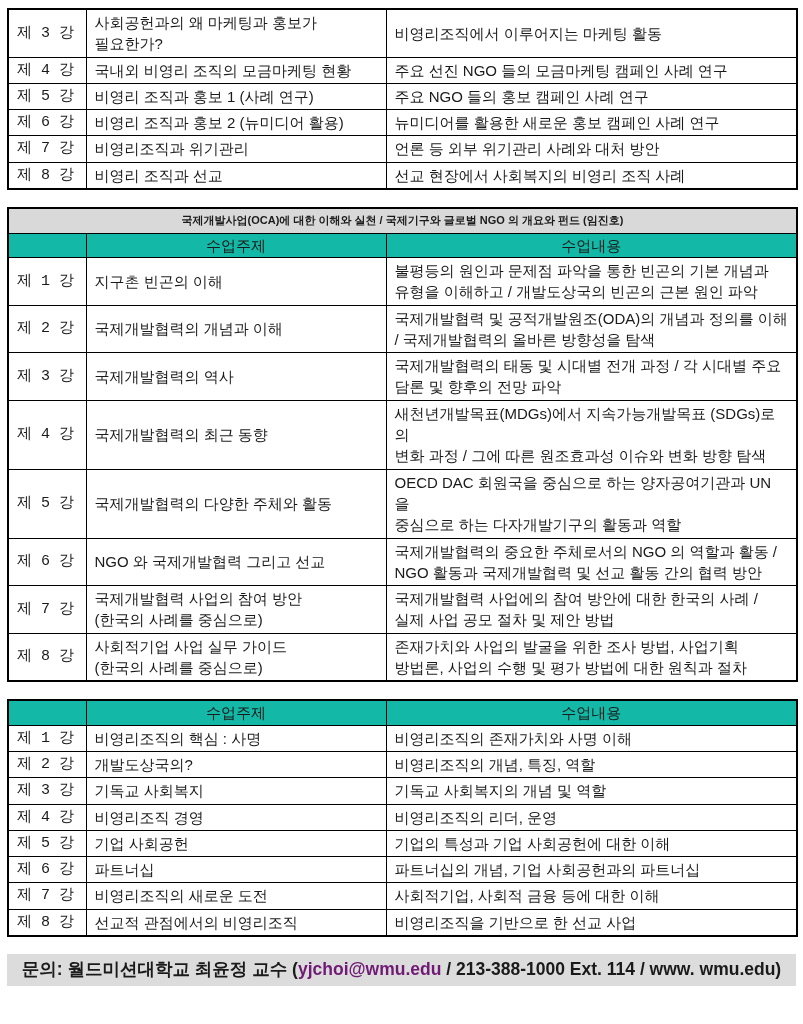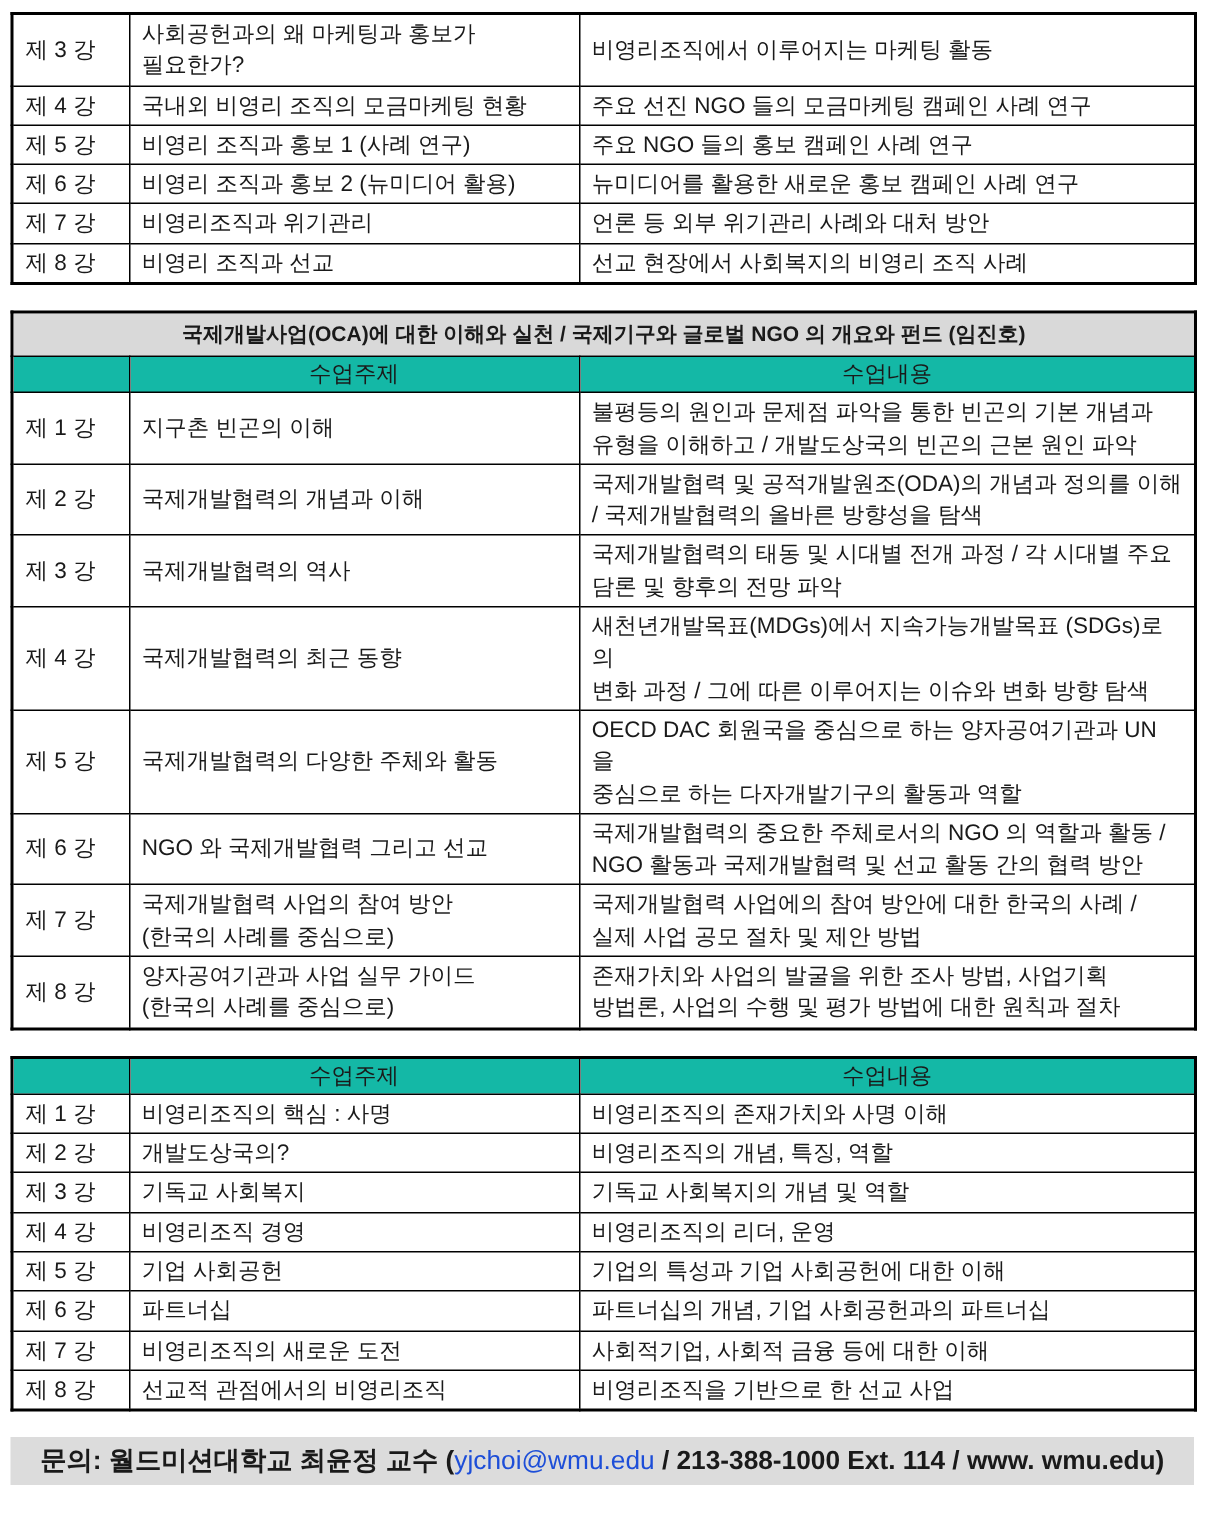--- a/index.html
+++ b/index.html
@@ -31,50 +31,51 @@
     padding: 2px 8px;
     vertical-align: middle;
     text-align: left;
     font-weight: 400;
     overflow: hidden;
   }
   tr.title-row th {
     background: #d9d9d9;
     text-align: center;
     font-weight: 700;
-    font-size: 14px;
+    font-size: 11px;
     padding: 4px 8px;
   }
   tr.header-row th {
     text-align: center;
     font-weight: 400;
     padding: 1px 8px;
     background: #14b8a6;
   }
   td.c-num {
     text-align: center;
     padding: 2px 3px;
+    font-family: Liberation Mono, monospace;
   }
   .cell-line { pointer-events: none; }
   .footer {
     margin: 5px 0 0 0;
     width: 789px;
     box-sizing: border-box;
     background: #dcdcdc;
     font-weight: 700;
     font-size: 17.5px;
     line-height: 1.35;
     padding: 4px 6px;
     text-align: center;
     white-space: nowrap;
   }
   .footer a.email {
-    color: #1d4ed8;
+    color: #701a75;
     text-decoration: none;
-    font-weight: 400;
+    font-weight: 700;
   }
 </style>
 </head>
 <body>
 
 <div class="page">
 
   <table class="ctable">
     <colgroup>
       <col style="width:78px">
@@ -187,21 +188,21 @@
             <div class="cell-line">담론 및 향후의 전망 파악</div>
           </td>
         </tr>
         <tr>
           <td class="c-num">제 4 강</td>
           <td>
             <div class="cell-line">국제개발협력의 최근 동향</div>
           </td>
           <td>
             <div class="cell-line">새천년개발목표(MDGs)에서 지속가능개발목표 (SDGs)로의</div>
-            <div class="cell-line">변화 과정 / 그에 따른 이루어지는 이슈와 변화 방향 탐색</div>
+            <div class="cell-line">변화 과정 / 그에 따른 원조효과성 이슈와 변화 방향 탐색</div>
           </td>
         </tr>
         <tr>
           <td class="c-num">제 5 강</td>
           <td>
             <div class="cell-line">국제개발협력의 다양한 주체와 활동</div>
           </td>
           <td>
             <div class="cell-line">OECD DAC 회원국을 중심으로 하는 양자공여기관과 UN 을</div>
             <div class="cell-line">중심으로 하는 다자개발기구의 활동과 역할</div>
@@ -224,21 +225,21 @@
             <div class="cell-line">(한국의 사례를 중심으로)</div>
           </td>
           <td>
             <div class="cell-line">국제개발협력 사업에의 참여 방안에 대한  한국의 사례 /</div>
             <div class="cell-line">실제 사업 공모 절차 및 제안 방법</div>
           </td>
         </tr>
         <tr>
           <td class="c-num">제 8 강</td>
           <td>
-            <div class="cell-line">양자공여기관과 사업 실무 가이드</div>
+            <div class="cell-line">사회적기업 사업 실무 가이드</div>
             <div class="cell-line">(한국의 사례를 중심으로)</div>
           </td>
           <td>
             <div class="cell-line">존재가치와 사업의 발굴을 위한 조사 방법, 사업기획</div>
             <div class="cell-line">방법론, 사업의 수행 및 평가 방법에 대한 원칙과 절차</div>
           </td>
         </tr>
       </tbody>
   </table>
 

